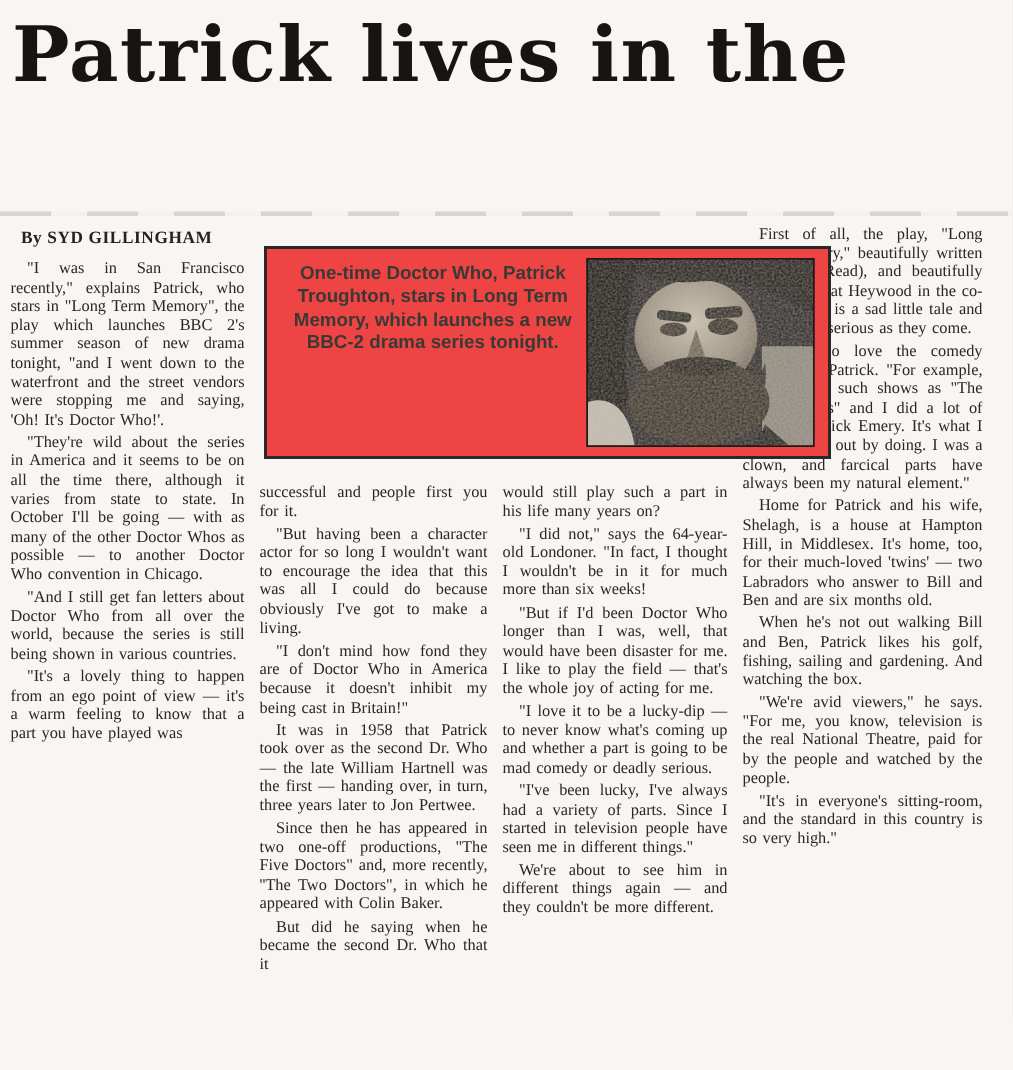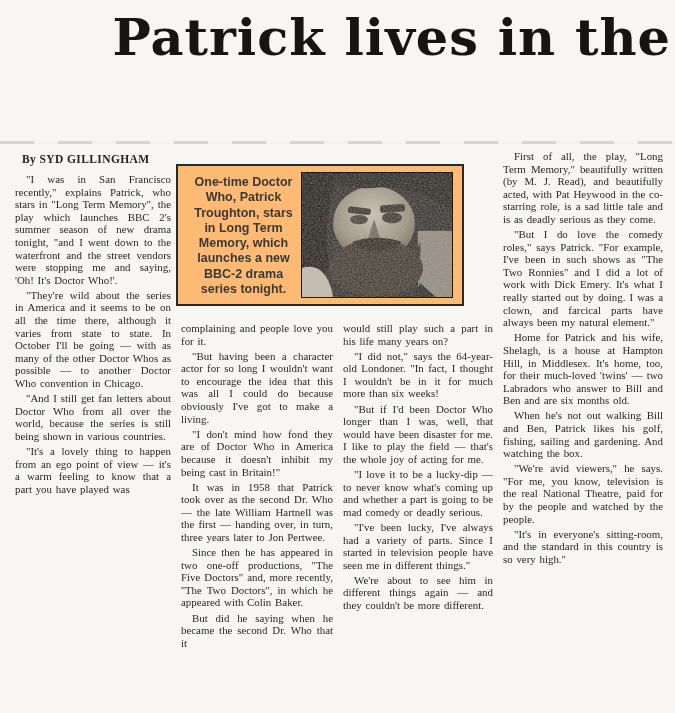--- a/index.html
+++ b/index.html
@@ -2,55 +2,55 @@
 <html><head>
 <meta charset="utf-8">
 <style>
   html,body{margin:0;padding:0;}
   body{background:#e8e6e1;font-family:"Liberation Serif",serif;}
   .page{
     position:relative;width:675px;height:713px;margin:0 auto;
     background:#f7f6f2;color:#22201e;overflow:hidden;
   }
   
-  .headline{position:absolute;top:4px;left:8px;right:4px;z-index:1;text-align:right;}
+  .headline{position:absolute;top:4px;left:8px;right:22px;z-index:1;}
   .headline .hl{
     font-family:"DejaVu Serif","Liberation Serif",serif;
     font-weight:bold;font-size:51px;line-height:66px;
     letter-spacing:1px;color:#171513;white-space:nowrap;
   }
   .headline .hl2{word-spacing:12px;}
   .scan-streak{
     position:absolute;top:141px;left:0;width:100%;height:3px;
     background:repeating-linear-gradient(90deg,rgba(40,38,35,.16) 0 34px,rgba(40,38,35,.02) 34px 58px);
   }
   
   .cols{
     position:absolute;top:150px;left:7px;right:4px;bottom:0;
-    display:flex;gap:10px;overflow:hidden;justify-content:center;
+    display:flex;gap:10px;overflow:hidden;
   }
   .col{overflow:hidden;}
   .col1{width:156px;flex:none;}
   .col2{width:152px;flex:none;}
   .col3{width:150px;flex:none;}
   .col4{width:160px;flex:none;}
   .byline{
     font-weight:bold;font-size:11.5px;letter-spacing:.4px;
     margin:3px 0 8px 7px;color:#26231f;
   }
   .para{
     font-size:10.9px;line-height:12.6px;text-align:justify;
     margin:0 0 2.5px 0;color:#2a2723;word-spacing:1px;
   }
   .para.indent{text-indent:11px;}
   .spacer{height:172px;}
   
   .photo-box{
-    position:absolute;left:176px;top:164px;width:288px;height:142px;
-    border:2px solid #2b2926;background:#fdba74;z-index:2;
+    position:absolute;left:176px;top:164px;width:378px;height:142px;
+    border:2px solid #2b2926;background:#ef4444;z-index:2;
     display:flex;box-sizing:border-box;
   }
   .caption{
     flex:1;padding:9px 4px 4px 12px;
     font-family:"Liberation Sans",sans-serif;font-weight:bold;
     font-size:12.5px;line-height:15.3px;text-align:center;color:#3b3936;
   }
   .photo-frame{
     width:150px;flex:none;margin:6px 9px 6px 0;
     border:1px solid #1d1b19;overflow:hidden;background:#262220;
@@ -109,21 +109,21 @@
       <div>
           <p class="para indent">"I was in San Francisco recently," explains Patrick, who stars in "Long Term Memory", the play which launches BBC 2's summer season of new drama tonight, "and I went down to the waterfront and the street vendors were stopping me and saying, 'Oh! It's Doctor Who!'.</p>
           <p class="para indent">"They're wild about the series in America and it seems to be on all the time there, although it varies from state to state. In October I'll be going — with as many of the other Doctor Whos as possible — to another Doctor Who convention in Chicago.</p>
           <p class="para indent">"And I still get fan letters about Doctor Who from all over the world, because the series is still being shown in various countries.</p>
           <p class="para indent">"It's a lovely thing to happen from an ego point of view — it's a warm feeling to know that a part you have played was</p>
         </div>
     </div>
     <div class="col col2">
       <div class="spacer"></div>
       <div>
-          <p class="para">complaining and people love you for it.</p>
+          <p class="para">successful and people first you for it.</p>
           <p class="para indent">"But having been a character actor for so long I wouldn't want to encourage the idea that this was all I could do because obviously I've got to make a living.</p>
           <p class="para indent">"I don't mind how fond they are of Doctor Who in America because it doesn't inhibit my being cast in Britain!"</p>
           <p class="para indent">It was in 1958 that Patrick took over as the second Dr. Who — the late William Hartnell was the first — handing over, in turn, three years later to Jon Pertwee.</p>
           <p class="para indent">Since then he has appeared in two one-off productions, "The Five Doctors" and, more recently, ''The Two Doctors", in which he appeared with Colin Baker.</p>
           <p class="para indent">But did he saying when he became the second Dr. Who that it</p>
         </div>
     </div>
     <div class="col col3">
       <div class="spacer"></div>
       <div>

